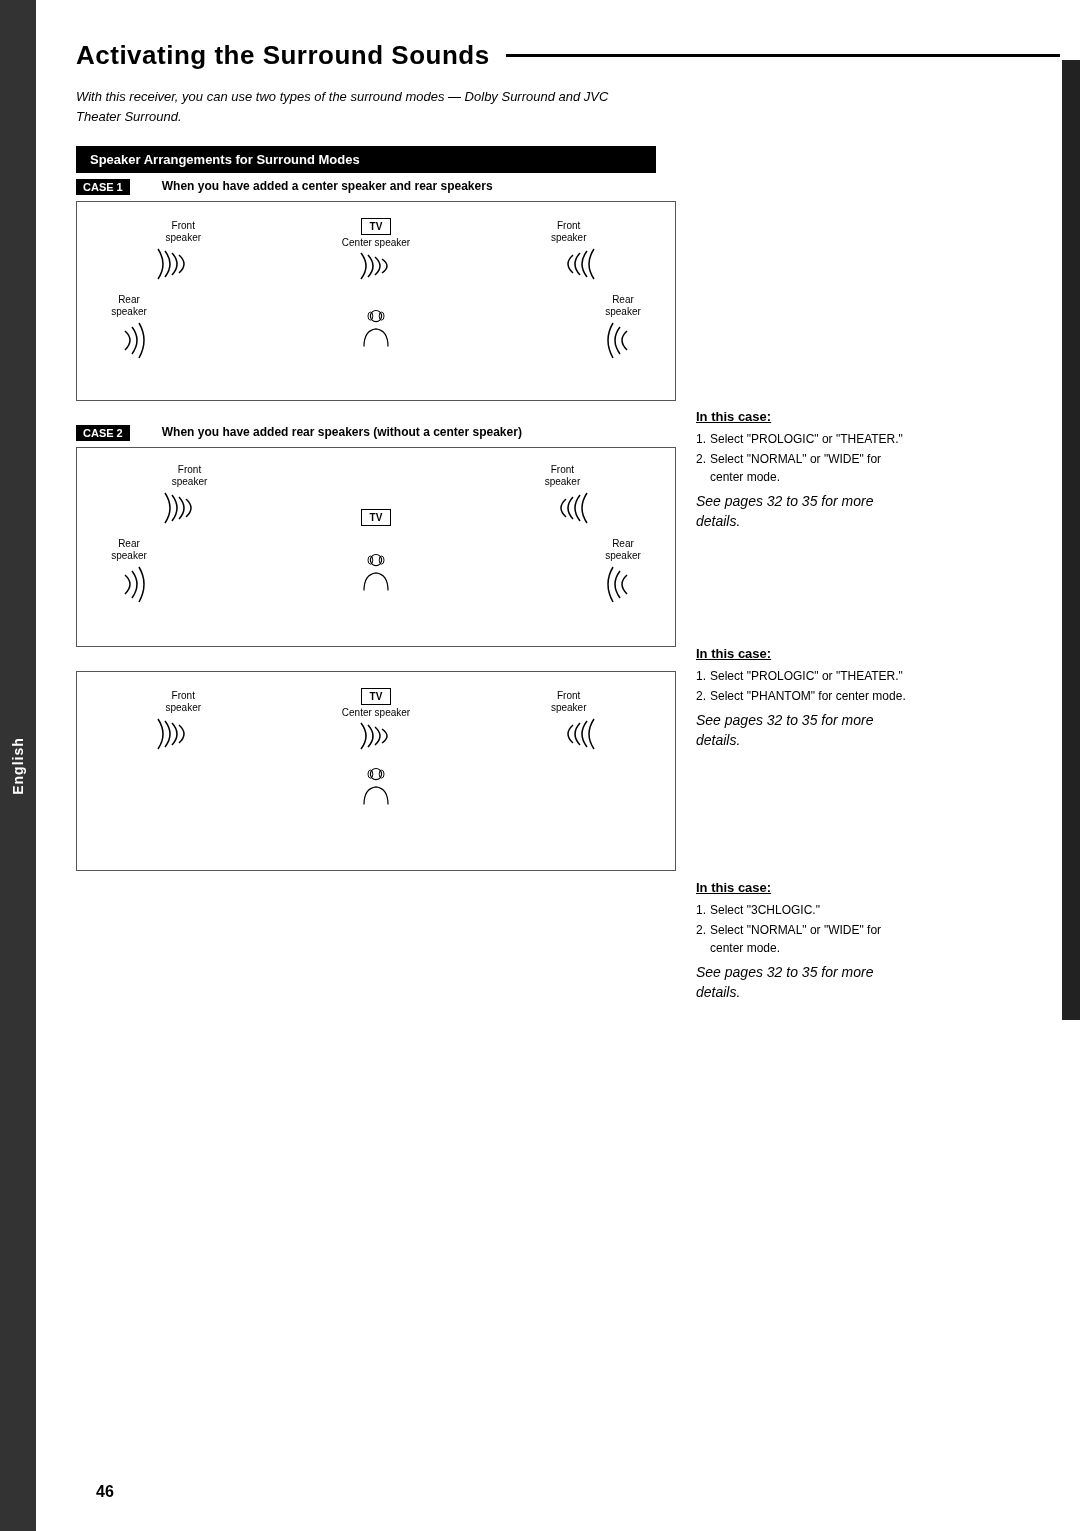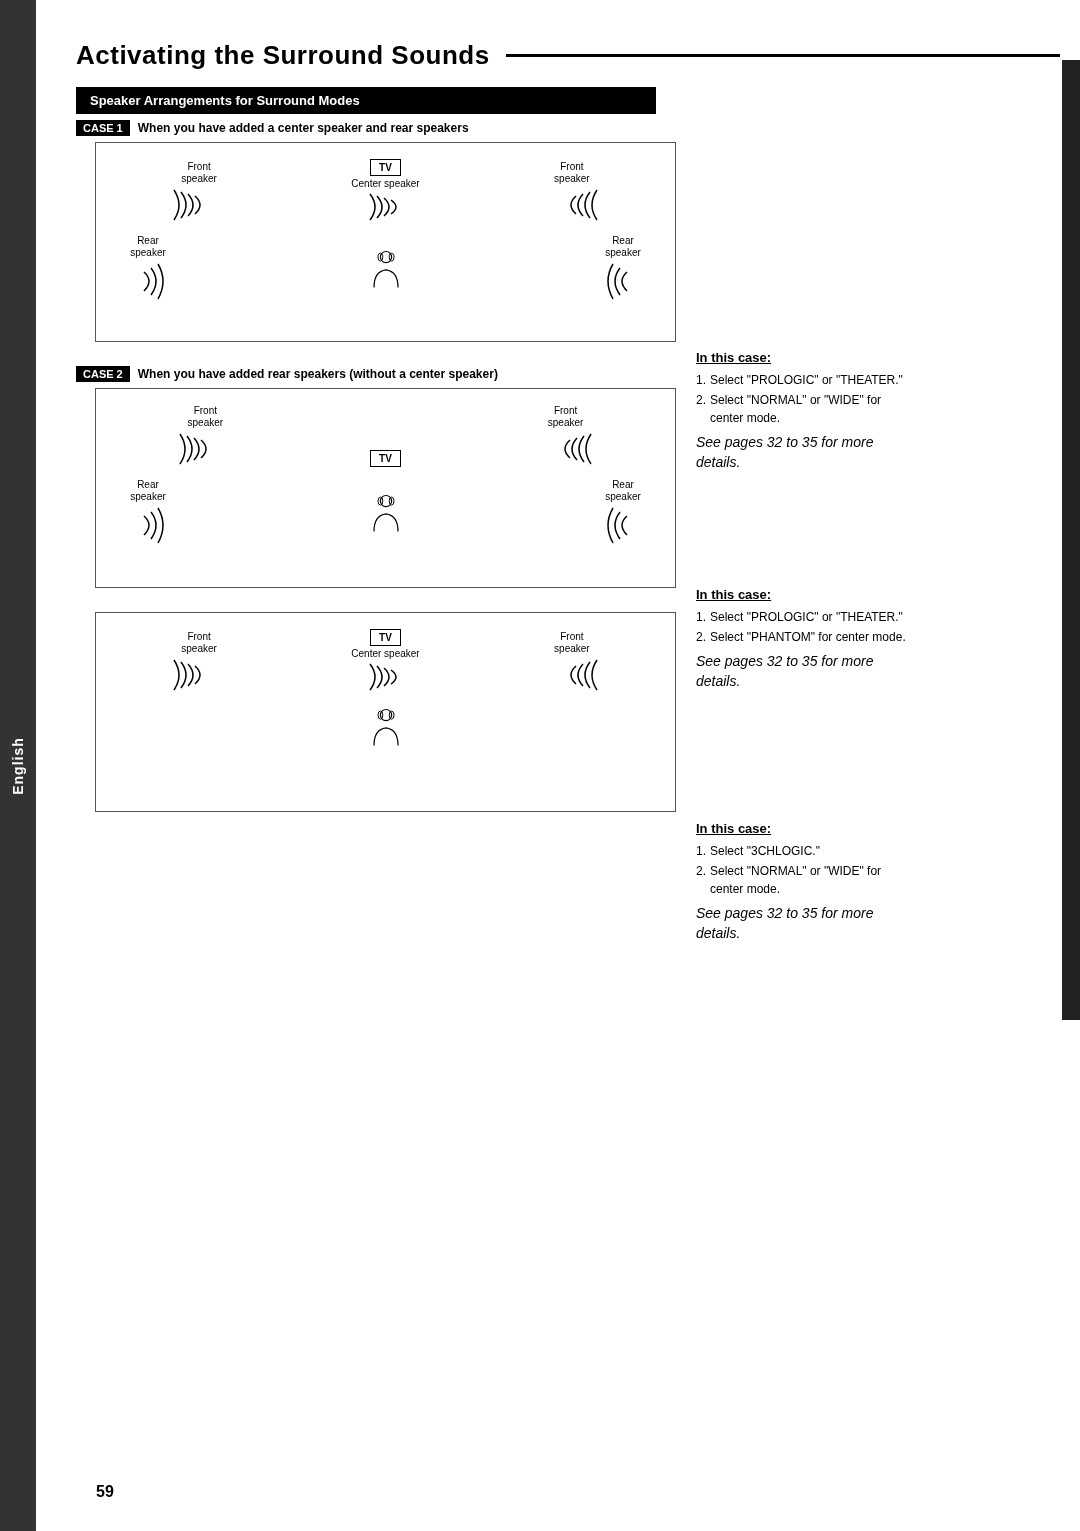--- a/index.html
+++ b/index.html
@@ -118,46 +118,46 @@
       padding-top: 10px;
     }
 
     
     .case-block {
       margin-bottom: 24px;
     }
 
     .case-label-row {
       display: flex;
-      align-items: center;
+      align-items: flex-start;
       margin-bottom: 6px;
-      gap: 8px;
+      gap: 0;
     }
 
     .case-badge {
       background: #000;
       color: #fff;
       font-size: 11px;
       font-weight: bold;
       padding: 2px 7px;
       white-space: nowrap;
     }
 
     .case-description {
       font-size: 12px;
       font-weight: bold;
+      margin-left: 32px;
     }
 
     .case-diagram {
       border: 1.5px solid #555;
       padding: 16px 12px;
       position: relative;
       min-height: 200px;
       background: #fff;
-      margin-left: 19px;
     }
 
     .speaker-item {
       display: flex;
       flex-direction: column;
       align-items: center;
       font-size: 10px;
       text-align: center;
     }
     .speaker-label {
@@ -254,20 +254,21 @@
 
   <div class="main-content">
 
     
     <div class="title-section">
       <h1 class="page-title">Activating the Surround Sounds</h1>
       <div class="title-line"></div>
     </div>
 
     
+    <p class="subtitle-text">With this receiver, you can use two types of the surround modes — Dolby Surround and JVC Theater Surround.</p>
 
     
     <div class="section-header">Speaker Arrangements for Surround Modes</div>
 
     
 
     
     <div class="cases-and-notes">
 
       <div class="cases-column">
@@ -497,19 +498,19 @@
             </li>
           </ol>
           <p class="note-see">See pages 32 to 35 for more details.</p>
         </div>
 
       </div>
 
     </div>
 
     
-    <div class="page-number">59</div>
+    <div class="page-number">46</div>
 
   </div>
 
   <div class="right-bar"></div>
 
 </div>
 
 </body></html>

